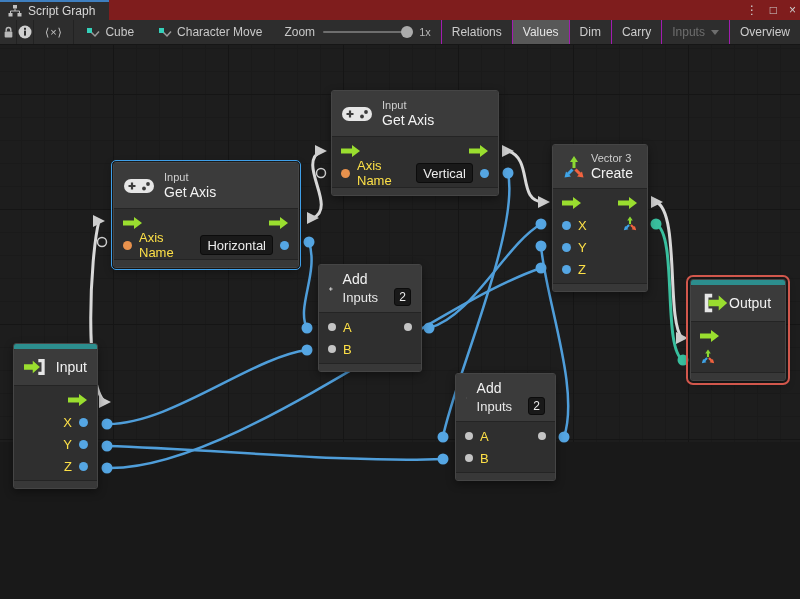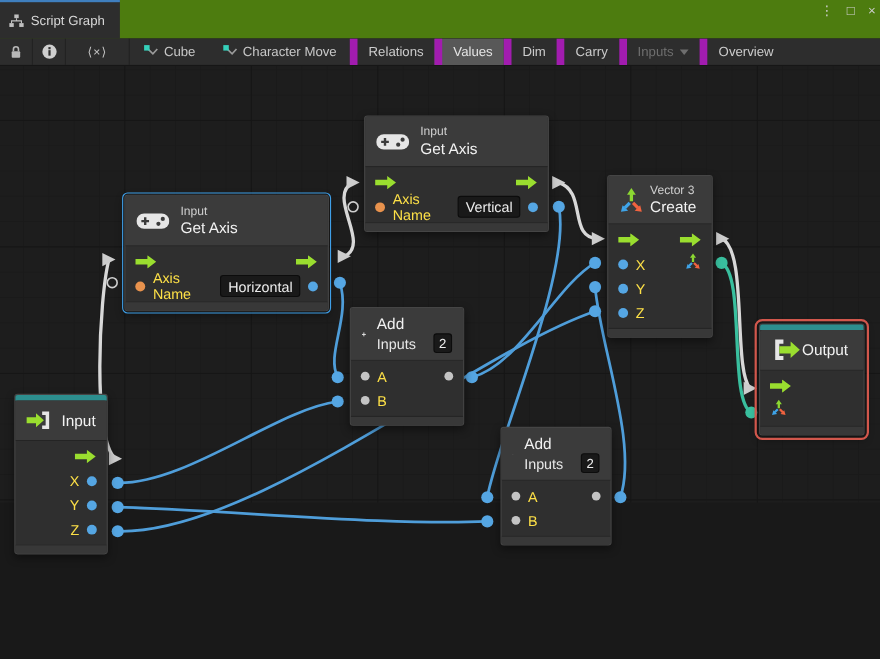--- a/index.html
+++ b/index.html
@@ -1,41 +1,41 @@
 <!DOCTYPE html>
 <html><head>
 <meta charset="utf-8">
 <style>
   * { margin:0; padding:0; box-sizing:border-box; }
   html,body { width:800px; height:599px; overflow:hidden; background:#191919;
               font-family:"Liberation Sans", sans-serif; }
   .window { position:relative; width:800px; height:599px; }
 
   
-  .tabbar { height:35px; background:#4d7c0f; display:flex; align-items:stretch; position:relative; }
+  .tabbar { height:20px; background:#7f1d1d; display:flex; align-items:stretch; position:relative; }
   .tab { display:flex; align-items:center; gap:6px; padding:0 14px 0 8px;
          background:#2d2d2d; border-top:2px solid #3f7fbf; color:#d8d8d8; font-size:12px; }
   .win-controls { position:absolute; right:4px; top:0; height:19px; display:flex; align-items:center; gap:12px;
                   color:#cfcfcf; font-size:12px; }
   .win-controls span { cursor:default; }
 
   
   .toolbar { height:25px; background:#2d2d2d; border-bottom:1px solid #161616;
              display:flex; align-items:center; color:#c8c8c8; font-size:12px;
              position:relative; overflow:hidden; white-space:nowrap; }
   .tbtn { height:25px; display:flex; align-items:center; justify-content:center;
           border-right:1px solid #222; padding:0 8px; }
   .tbtn.icon-btn { width:30px; padding:0; }
   .tbtn.code-btn { width:58px; color:#c4c4c4; letter-spacing:1px; font-size:11px; }
-  .crumb { display:flex; align-items:flex-start; gap:5px; padding:0 12px; }
+  .crumb { display:flex; align-items:flex-end; gap:5px; padding:0 12px; }
   .zoomwrap { display:flex; align-items:center; gap:8px; padding:0 10px; }
   .slider { position:relative; width:88px; height:2px; background:#6e6e6e; border-radius:1px; }
   .knob { position:absolute; right:-2px; top:-5px; width:12px; height:12px; border-radius:50%; background:#ababab; }
   .zoomval { font-size:11px; color:#b4b4b4; }
-  .mbtn { height:25px; display:flex; align-items:center; padding:0 10px; border-left:7px solid #a21caf; color:#cccccc; }
+  .mbtn { height:25px; display:flex; align-items:center; padding:0 10px; border-left:1px solid #a21caf; color:#cccccc; }
   .mbtn.active { background:#585858; color:#e5e5e5; }
   .mbtn.disabled { color:#6e6e6e; }
   .dd-arrow { width:0; height:0; border-left:4px solid transparent; border-right:4px solid transparent;
               border-top:5px solid #6e6e6e; margin-left:6px; }
 
   
   .canvas { position:relative; width:800px; height:397px;
     background-color:#1d1d1d;
     background-image:
       linear-gradient(#151515 1px, transparent 1px),
@@ -117,20 +117,27 @@
       <span>Cube</span>
     </div>
     <div class="crumb">
       <svg width="14" height="12" viewBox="0 0 14 12">
         <path d="M4 4 L9 9 L13 4.5" stroke="#9a9a9a" stroke-width="1.5" fill="none"></path>
         <rect x="1" y="1" width="5" height="5" fill="#35d0ba"></rect>
       </svg>
       <span>Character Move</span>
     </div>
 
+    <div class="zoomwrap">
+      <span>Zoom</span>
+      <div class="slider">
+        <div class="knob"></div>
+      </div>
+      <span class="zoomval">1x</span>
+    </div>
 
     <div class="mbtn">Relations</div>
     <div class="mbtn active">Values</div>
     <div class="mbtn">Dim</div>
     <div class="mbtn">Carry</div>
     <div class="mbtn disabled">
       <span>Inputs</span>
       <span class="dd-arrow"></span>
     </div>
     <div class="mbtn">Overview</div>

